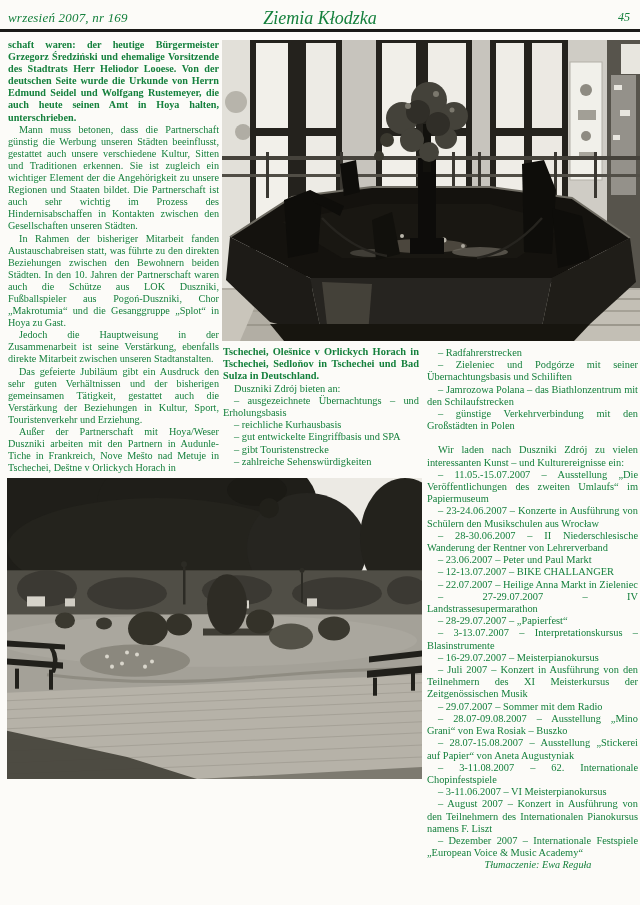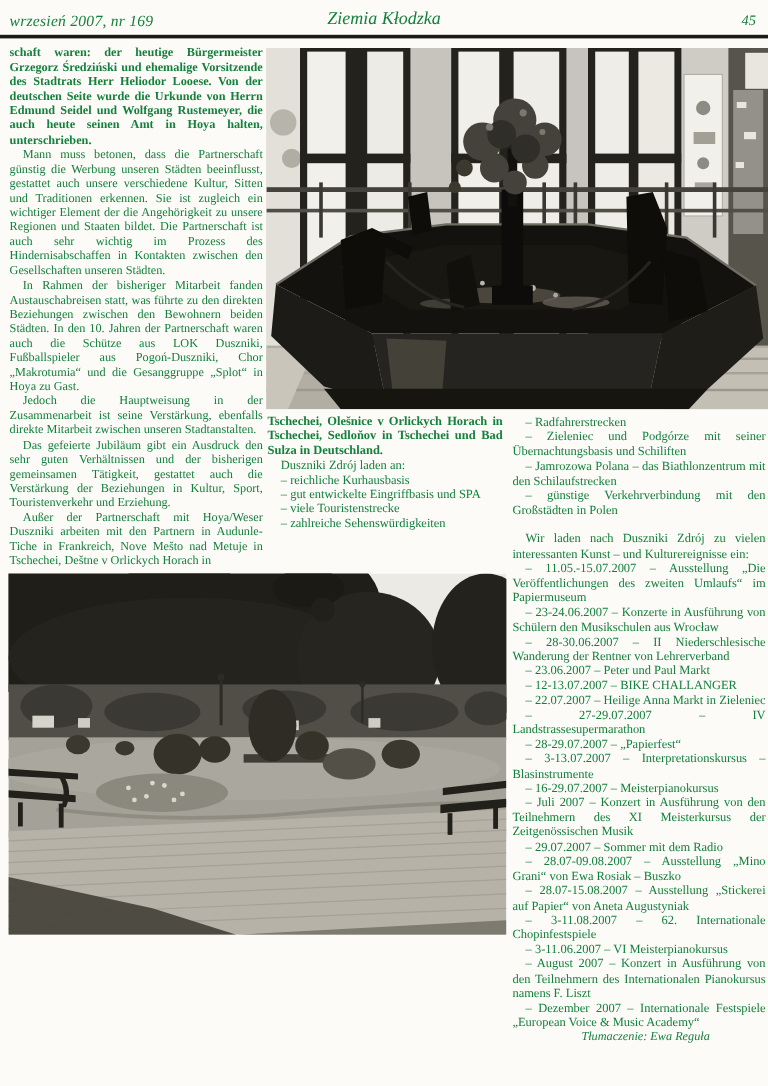--- a/index.html
+++ b/index.html
@@ -4,21 +4,21 @@
 <style>
   html,body{margin:0;padding:0;background:#e9e7e2;}
   .page{
     position:relative;width:640px;height:905px;margin:0 auto;
     background:#fcfbf8;color:#15803d;overflow:hidden;
     font-family:"Liberation Serif","DejaVu Serif",serif;
   }
   
   .hdr{position:absolute;top:8px;left:8px;right:8px;height:20px;font-style:italic;}
   .hdr .issue{position:absolute;left:0;top:2px;font-size:13px;letter-spacing:.2px;}
-  .hdr .title{position:absolute;left:50%;transform:translateX(-50%);top:0;font-size:15px;font-family:Liberation Serif, serif;}
+  .hdr .title{position:absolute;left:50%;transform:translateX(-50%);top:0;font-size:18px;font-family:Liberation Serif, serif;}
   .hdr .pageno{position:absolute;right:2px;top:2px;font-size:12px;}
   .rule{position:absolute;top:29px;left:0;width:640px;height:3px;background:#1b1a18;}
   
   .col{position:absolute;text-align:justify;hyphens:auto;-webkit-hyphens:auto;}
   .col p{margin:0;text-indent:11px;}
   .col p.noind{text-indent:0;font-weight:bold;}
   .colL{left:8px;top:39px;width:211px;font-size:10.2px;line-height:12.1px;}
   .colM{left:223px;top:346px;width:196px;font-size:10.4px;line-height:12.2px;}
   .colR{left:427px;top:347px;width:211px;font-size:10.4px;line-height:12.2px;}
   .colR .intro{margin-top:12px;}
@@ -145,24 +145,25 @@
       <polygon points="88,238 330,238 318,296 100,296" fill="#262420"></polygon>
       <polygon points="8,197 88,238 100,296 48,282 4,240" fill="#1d1b17"></polygon>
       <polygon points="408,198 330,238 318,296 368,284 414,242" fill="#1f1d18"></polygon>
       <polygon points="100,242 150,244 146,294 106,294" fill="#4c4840" opacity="0.8"></polygon>
       <polygon points="48,284 368,284 352,301 62,301" fill="#17150f"></polygon>
     </svg>
   </figure>
 
   <section class="col colM">
     <p class="noind">Tschechei, Olešnice v Orlickych Horach in Tschechei, Sedloňov in Tschechei und Bad Sulza in Deutschland.</p>
-    <p>Duszniki Zdrój laden an:</p>
+    <p>Duszniki Zdrój bieten an:</p>
+    <p>– ausgezeichnete Übernachtungs – und Erholungsbasis</p>
     <p>– reichliche Kurhausbasis</p>
     <p>– gut entwickelte Eingriffbasis und SPA</p>
-    <p>– viele Touristenstrecke</p>
+    <p>– gibt Touristenstrecke</p>
     <p>– zahlreiche Sehenswürdigkeiten</p>
   </section>
 
   <figure class="photo park">
     <svg viewBox="0 0 415 300" preserveAspectRatio="none">
       <rect x="0" y="0" width="415" height="140" fill="#eceae4"></rect>
 
       <ellipse cx="70" cy="35" rx="130" ry="75" fill="#1f1e19"></ellipse>
       <ellipse cx="200" cy="25" rx="110" ry="60" fill="#1f1e19"></ellipse>
       <ellipse cx="150" cy="70" rx="150" ry="50" fill="#24231d"></ellipse>

